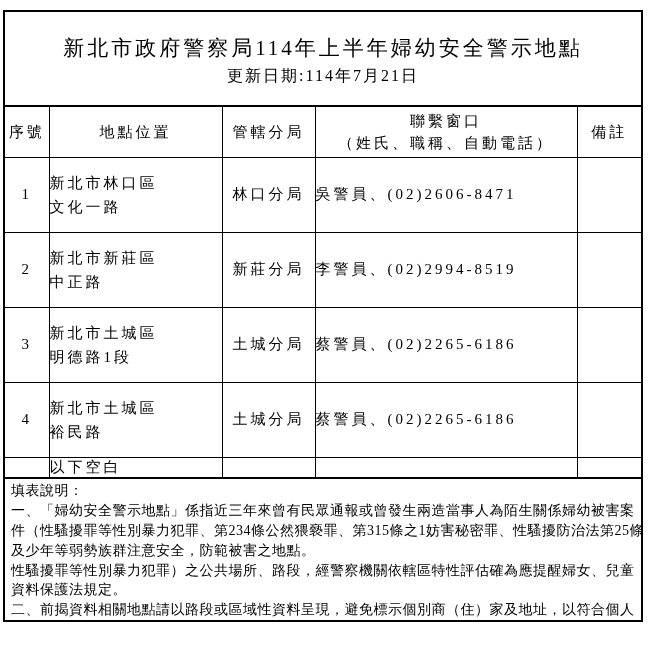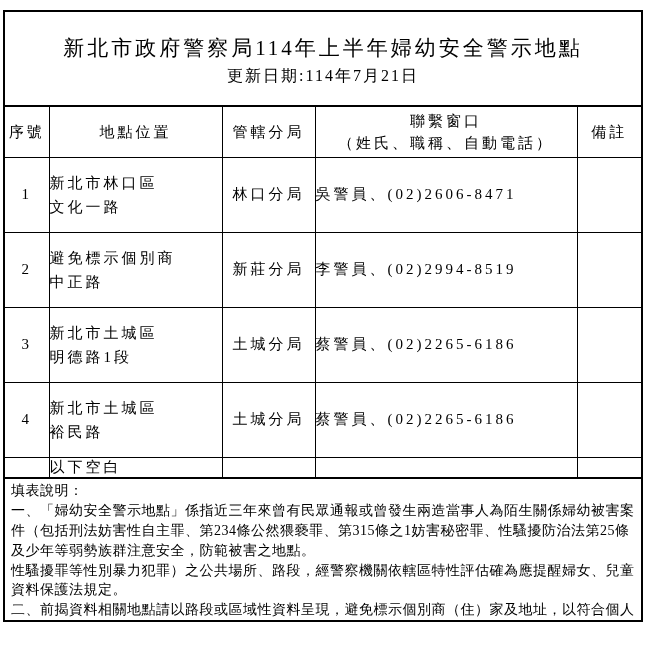--- a/index.html
+++ b/index.html
@@ -129,21 +129,21 @@
             <div>新北市林口區</div>
             <div>文化一路</div>
           </td>
           <td class="c-pre">林口分局</td>
           <td class="c-con">吳警員、(02)2606-8471</td>
           <td class="c-rem"></td>
         </tr>
         <tr class="data-row">
           <td class="c-no">2</td>
           <td class="c-loc">
-            <div>避免標示個別商</div>
+            <div>新北市新莊區</div>
             <div>中正路</div>
           </td>
           <td class="c-pre">新莊分局</td>
           <td class="c-con">李警員、(02)2994-8519</td>
           <td class="c-rem"></td>
         </tr>
         <tr class="data-row">
           <td class="c-no">3</td>
           <td class="c-loc">
             <div>新北市土城區</div>
@@ -169,21 +169,21 @@
           <td class="c-pre"></td>
           <td class="c-con"></td>
           <td class="c-rem"></td>
         </tr>
       </tbody>
     </table>
 
     <div class="notes">
       <div class="note-line">填表說明：</div>
       <div class="note-line">一、「婦幼安全警示地點」係指近三年來曾有民眾通報或曾發生兩造當事人為陌生關係婦幼被害案</div>
-      <div class="note-line">件（包括刑法妨害性自主罪、第234條公然猥褻罪、第315條之1妨害秘密罪、性騷擾防治法第25條</div>
+      <div class="note-line">件（性騷擾罪等性別暴力犯罪、第234條公然猥褻罪、第315條之1妨害秘密罪、性騷擾防治法第25條</div>
       <div class="note-line">及少年等弱勢族群注意安全，防範被害之地點。</div>
       <div class="note-line">性騷擾罪等性別暴力犯罪）之公共場所、路段，經警察機關依轄區特性評估確為應提醒婦女、兒童</div>
       <div class="note-line">資料保護法規定。</div>
       <div class="note-line">二、前揭資料相關地點請以路段或區域性資料呈現，避免標示個別商（住）家及地址，以符合個人</div>
     </div>
 
   </div>
 </div>
 
 </body></html>

